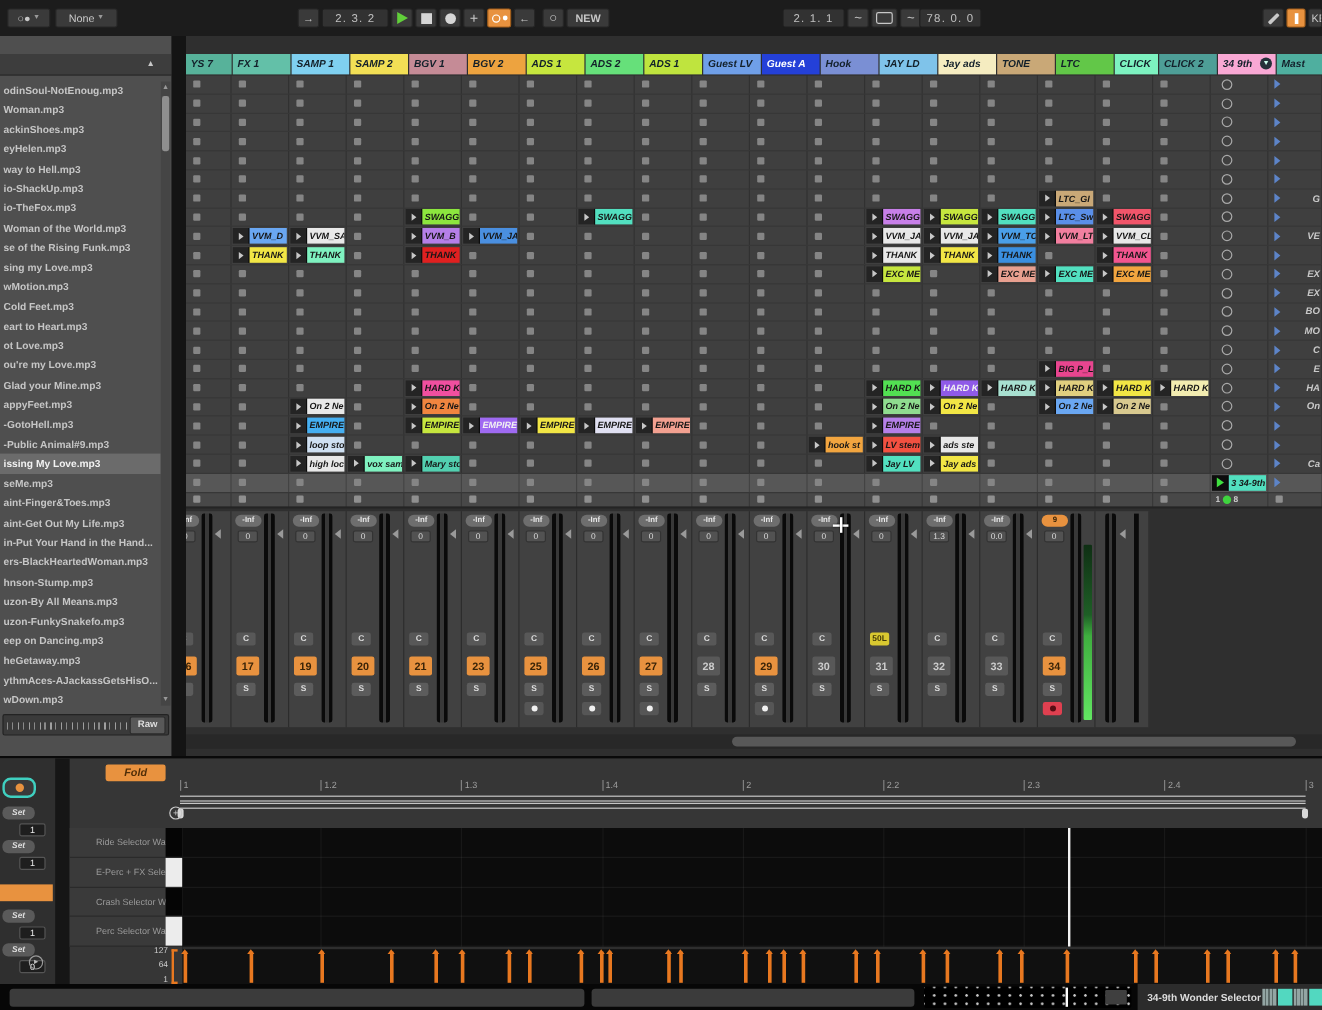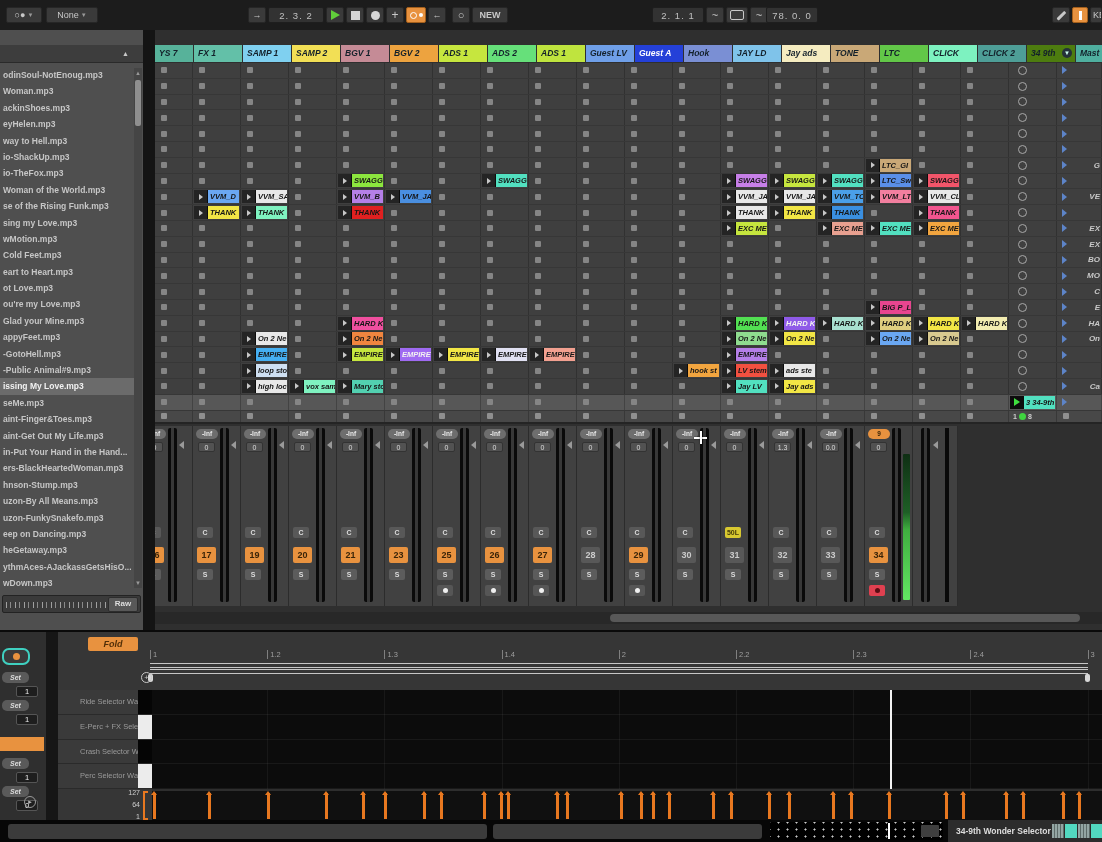--- a/index.html
+++ b/index.html
@@ -284,23 +284,23 @@
         <div class="thead" style="width: 48px; background: rgb(198, 230, 62);"><span>ADS 1</span></div>
         <div class="thead" style="width: 48px; background: rgb(102, 224, 122);"><span>ADS 2</span></div>
         <div class="thead" style="width: 48px; background: rgb(191, 228, 62);"><span>ADS 1</span></div>
         <div class="thead" style="width: 48px; background: rgb(111, 159, 232);"><span>Guest LV</span></div>
         <div class="thead light" style="width: 48px; background: rgb(36, 64, 216);"><span>Guest A</span></div>
         <div class="thead" style="width: 48px; background: rgb(122, 143, 212);"><span>Hook</span></div>
         <div class="thead" style="width: 48px; background: rgb(127, 195, 234);"><span>JAY LD</span></div>
         <div class="thead" style="width: 48px; background: rgb(245, 236, 192);"><span>Jay ads</span></div>
         <div class="thead" style="width: 48px; background: rgb(201, 168, 119);"><span>TONE</span></div>
         <div class="thead" style="width: 48px; background: rgb(98, 199, 72);"><span>LTC</span></div>
-        <div class="thead" style="width: 48px; background: rgb(125, 242, 192);"><span>CLICK</span></div>
+        <div class="thead" style="width: 36px; background: rgb(125, 242, 192);"><span>CLICK</span></div>
         <div class="thead" style="width: 48px; background: rgb(78, 158, 151);"><span>CLICK 2</span></div>
-        <div class="thead" style="width: 48px; background: #4d7c0f;"><span>34 9th</span><div class="gfold">▼</div></div>
+        <div class="thead" style="width: 48px; background: #f9a8d4;"><span>34 9th</span><div class="gfold">▼</div></div>
         <div class="thead" style="width: 45px; background: rgb(79, 175, 159);"><span>Mast</span></div>
       </div>
     <div id="grid">
         <div class="grow" style="top: 33px;">
           <div class="gcell" style="width: 38px;">
             <div class="stopsq"></div>
           </div>
           <div class="gcell" style="width: 48px;">
             <div class="stopsq"></div>
           </div>

